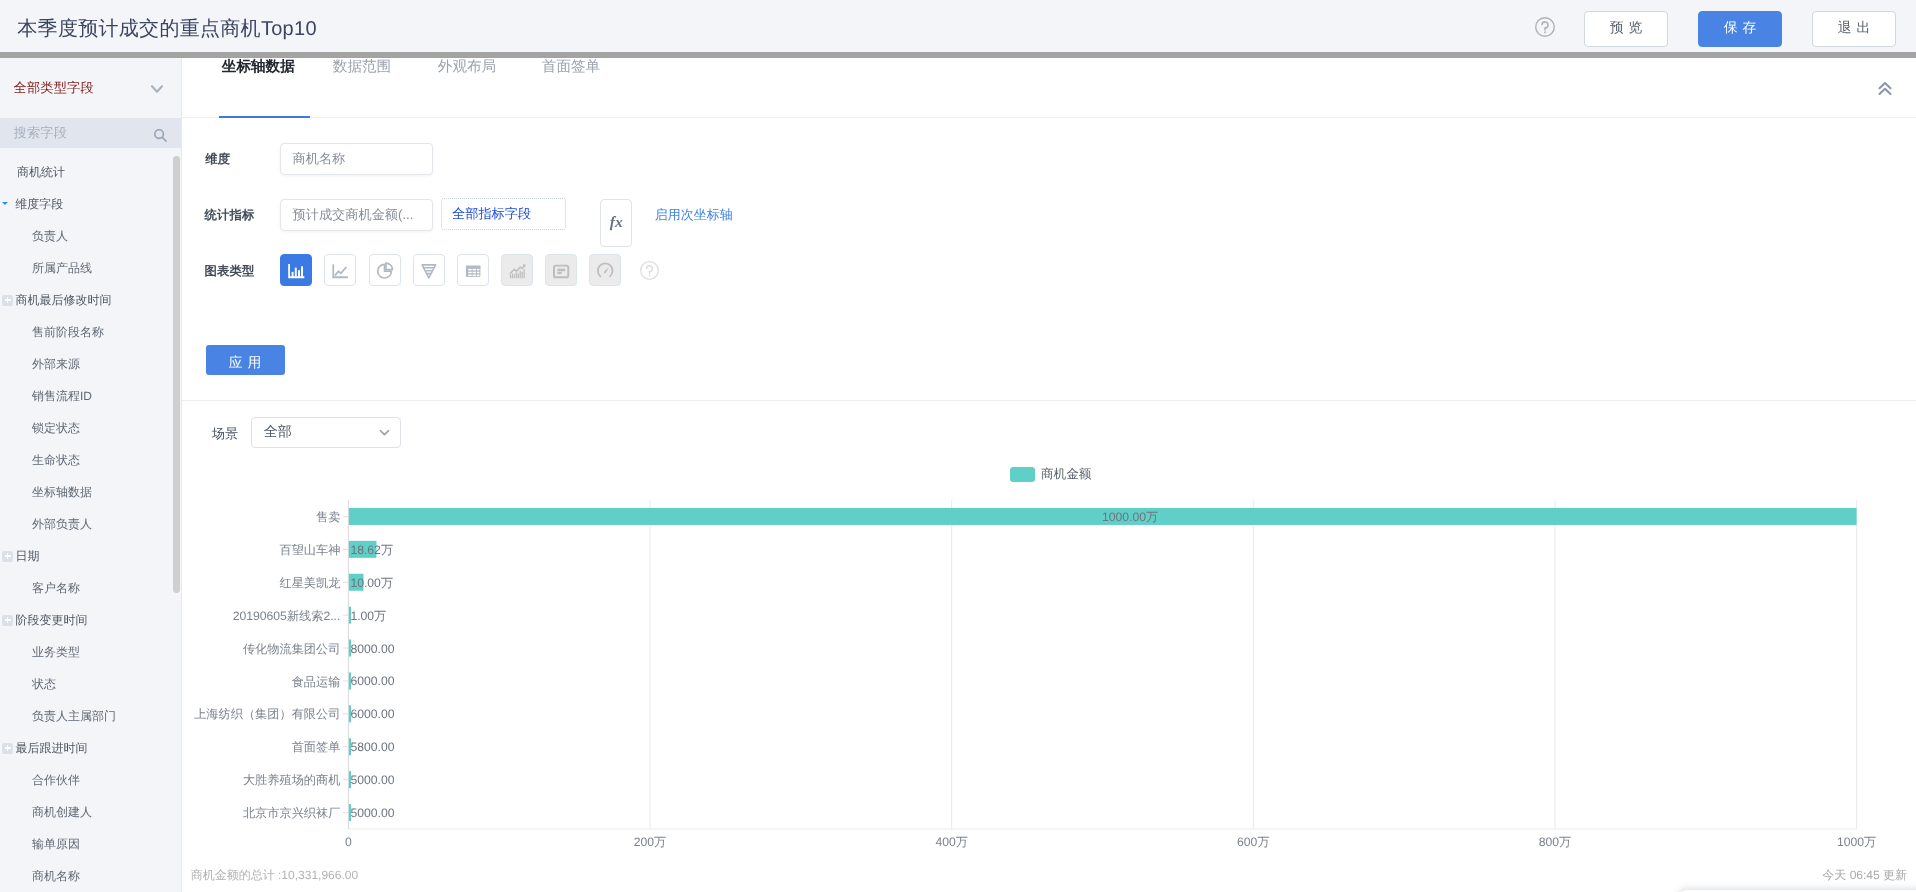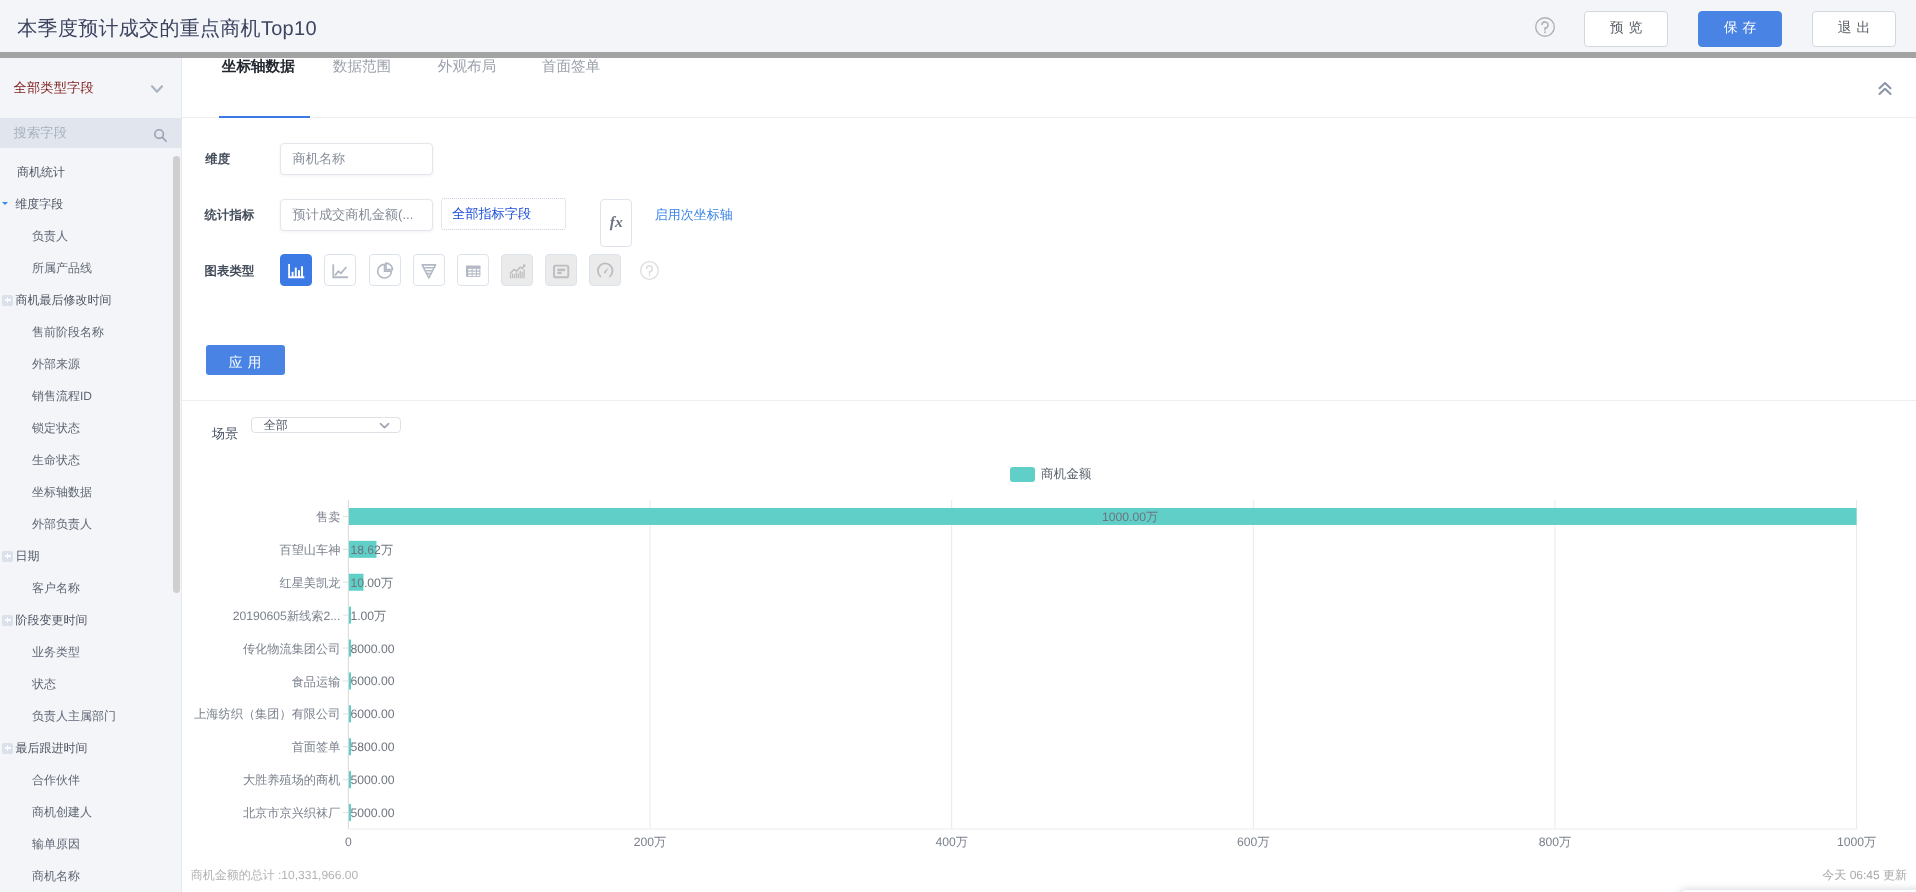--- a/index.html
+++ b/index.html
@@ -71,23 +71,23 @@
   .ct.sel{background:#3b7ae4;border-color:#3b7ae4;}
   .ct.dis{background:#ebebeb;}
   .ct-help{width:19px;height:19px;margin-left:6.4px;flex:none;position:relative;top:0.8px;}
   .applybtn{position:absolute;left:23.6px;top:287.4px;width:79px;height:30px;border-radius:3px;background:#4984e4;
             color:#fff;font-size:13.8px;display:flex;align-items:center;justify-content:center;letter-spacing:0.6px;
             padding:0 0 0 0.6px;box-sizing:border-box;}
   .divider{position:absolute;left:0;right:0;top:341.5px;height:1px;background:#efefef;}
 
   
   .scene-lbl{position:absolute;left:29.7px;top:375.5px;font-size:13.2px;color:#4b5565;transform:translateY(-50%);}
-  .select{position:absolute;left:68.9px;top:359px;width:150px;height:16px;border:1px solid #dfe1e6;
+  .select{position:absolute;left:68.9px;top:359px;width:150px;height:31px;border:1px solid #dfe1e6;
           border-radius:4px;background:#fff;
-          display:flex;align-items:center;padding:0 8px 0 11.8px;box-sizing:border-box;font-size:12px;color:#4d5561;}
+          display:flex;align-items:center;padding:0 8px 0 11.8px;box-sizing:border-box;font-size:14px;color:#4d5561;}
 
   
   .chart{position:absolute;left:0;top:400px;width:1734px;height:434px;}
   .legend{position:absolute;top:8px;left:828px;display:flex;align-items:center;gap:6px;}
   .legend-swatch{width:25px;height:15px;border-radius:3px;background:#5fcfc8;}
   .legend-text{font-size:12.6px;color:#5b636e;}
   .footer-total{position:absolute;left:8.7px;bottom:8px;font-size:12px;color:#b2b2b4;}
   .footer-upd{position:absolute;right:9px;bottom:8px;font-size:12px;color:#a7a7aa;}
   .bottom-card{position:absolute;left:1679px;top:889.5px;width:250px;height:30px;background:#fff;
                border-radius:8px 8px 0 0;box-shadow:0 -1px 7px rgba(120,130,150,0.30);}

